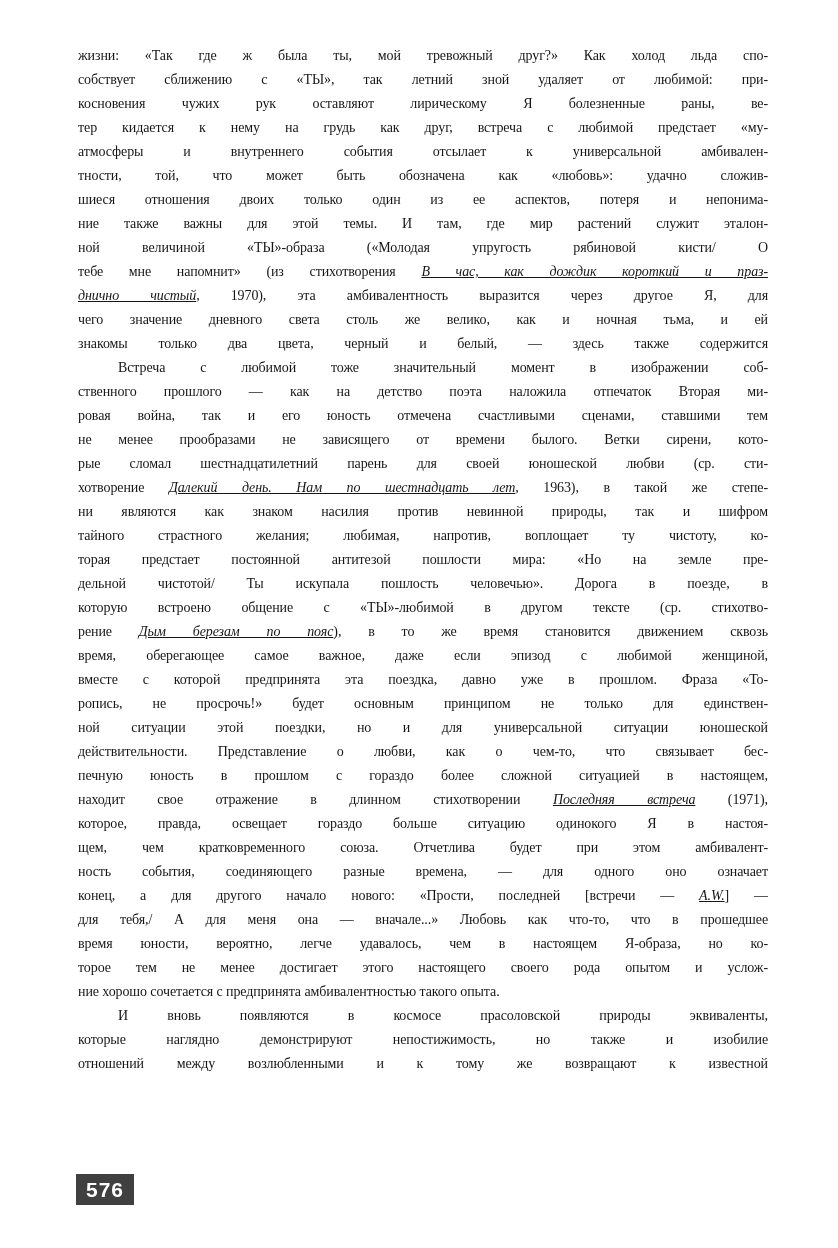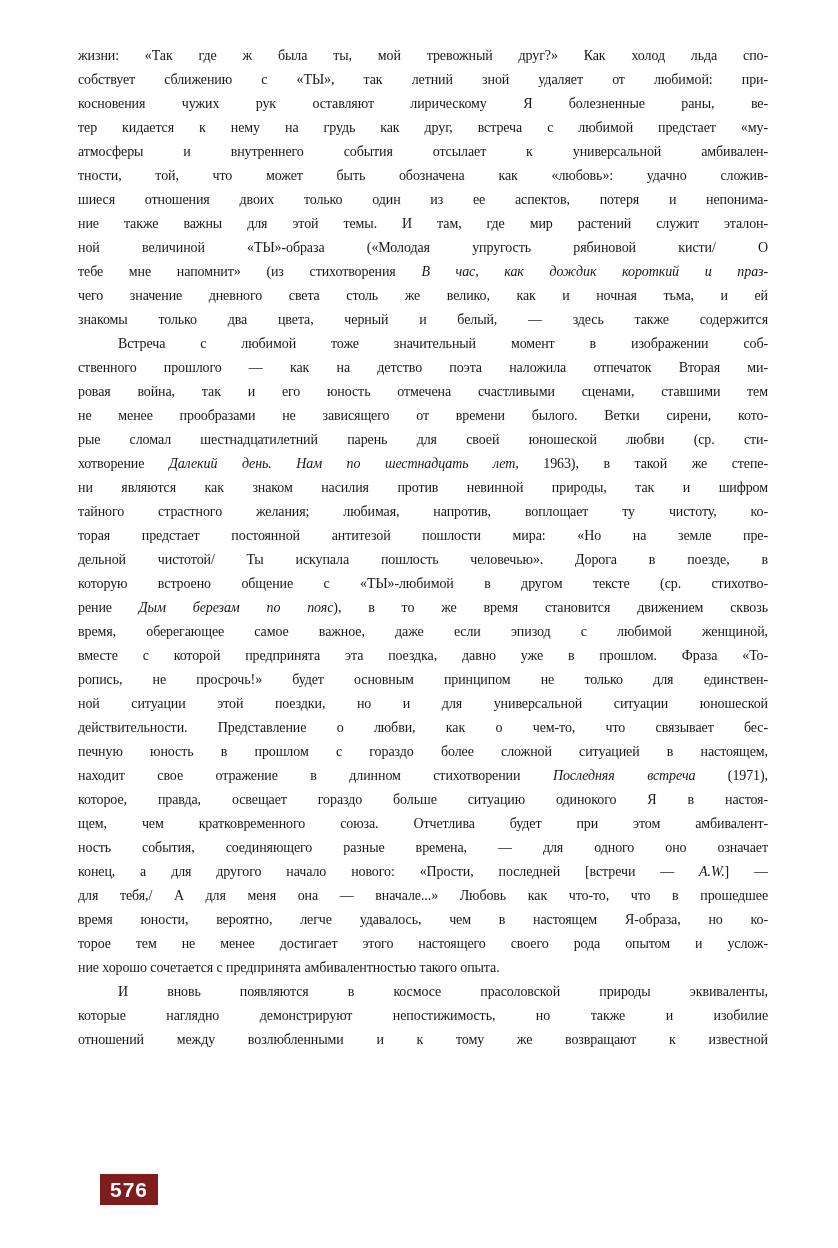--- a/index.html
+++ b/index.html
@@ -36,54 +36,55 @@
     letter-spacing: -0.1px;
   }
   .line.no-just {
     text-align-last: left;
   }
   .para.indent .line.first {
     padding-left: 40px;
   }
   .it {
     font-style: italic;
+    text-decoration: underline;
   }
   .page-number-badge {
     position: absolute;
     left: 76px;
     top: 1174px;
     width: 58px;
     height: 31px;
-    background: #7f1d1d;
+    background: #404040;
     color: #ffffff;
     font-family: "Liberation Sans", "DejaVu Sans", sans-serif;
     font-weight: 700;
     font-size: 21px;
     letter-spacing: 1px;
     display: flex;
     align-items: center;
     justify-content: center;
-    margin-left: 24px;
   }
 </style>
 </head>
 <body>
 
 <div class="text-block">
     <div class="para">
       <div class="line first"><span>жизни: «Так где ж была ты, мой тревожный друг?» Как холод льда спо-</span></div>
       <div class="line"><span>собствует сближению с «ТЫ», так летний зной удаляет от любимой: при-</span></div>
       <div class="line"><span>косновения чужих рук оставляют лирическому Я болезненные раны, ве-</span></div>
       <div class="line"><span>тер кидается к нему на грудь как друг, встреча с любимой предстает «му-</span></div>
       <div class="line"><span>атмосферы и внутреннего события отсылает к универсальной амбивален-</span></div>
       <div class="line"><span>тности, той, что может быть обозначена как «любовь»: удачно сложив-</span></div>
       <div class="line"><span>шиеся отношения двоих только один из ее аспектов, потеря и непонима-</span></div>
       <div class="line"><span>ние также важны для этой темы. И там, где мир растений служит эталон-</span></div>
       <div class="line"><span>ной величиной «ТЫ»-образа («Молодая упругость рябиновой кисти/ О</span></div>
       <div class="line"><span>тебе мне напомнит» (из стихотворения </span><span class="it">В час, как дождик короткий и праз-</span></div>
+      <div class="line"><span class="it">днично чистый</span><span>, 1970), эта амбивалентность выразится через другое Я, для</span></div>
       <div class="line"><span>чего значение дневного света столь же велико, как и ночная тьма, и ей</span></div>
       <div class="line"><span>знакомы только два цвета, черный и белый, — здесь также содержится</span></div>
     </div>
     <div class="para indent">
       <div class="line first"><span>Встреча с любимой тоже значительный момент в изображении соб-</span></div>
       <div class="line"><span>ственного прошлого — как на детство поэта наложила отпечаток Вторая ми-</span></div>
       <div class="line"><span>ровая война, так и его юность отмечена счастливыми сценами, ставшими тем</span></div>
       <div class="line"><span>не менее прообразами не зависящего от времени былого. Ветки сирени, кото-</span></div>
       <div class="line"><span>рые сломал шестнадцатилетний парень для своей юношеской любви (ср. сти-</span></div>
       <div class="line"><span>хотворение </span><span class="it">Далекий день. Нам по шестнадцать лет</span><span>, 1963), в такой же степе-</span></div>

